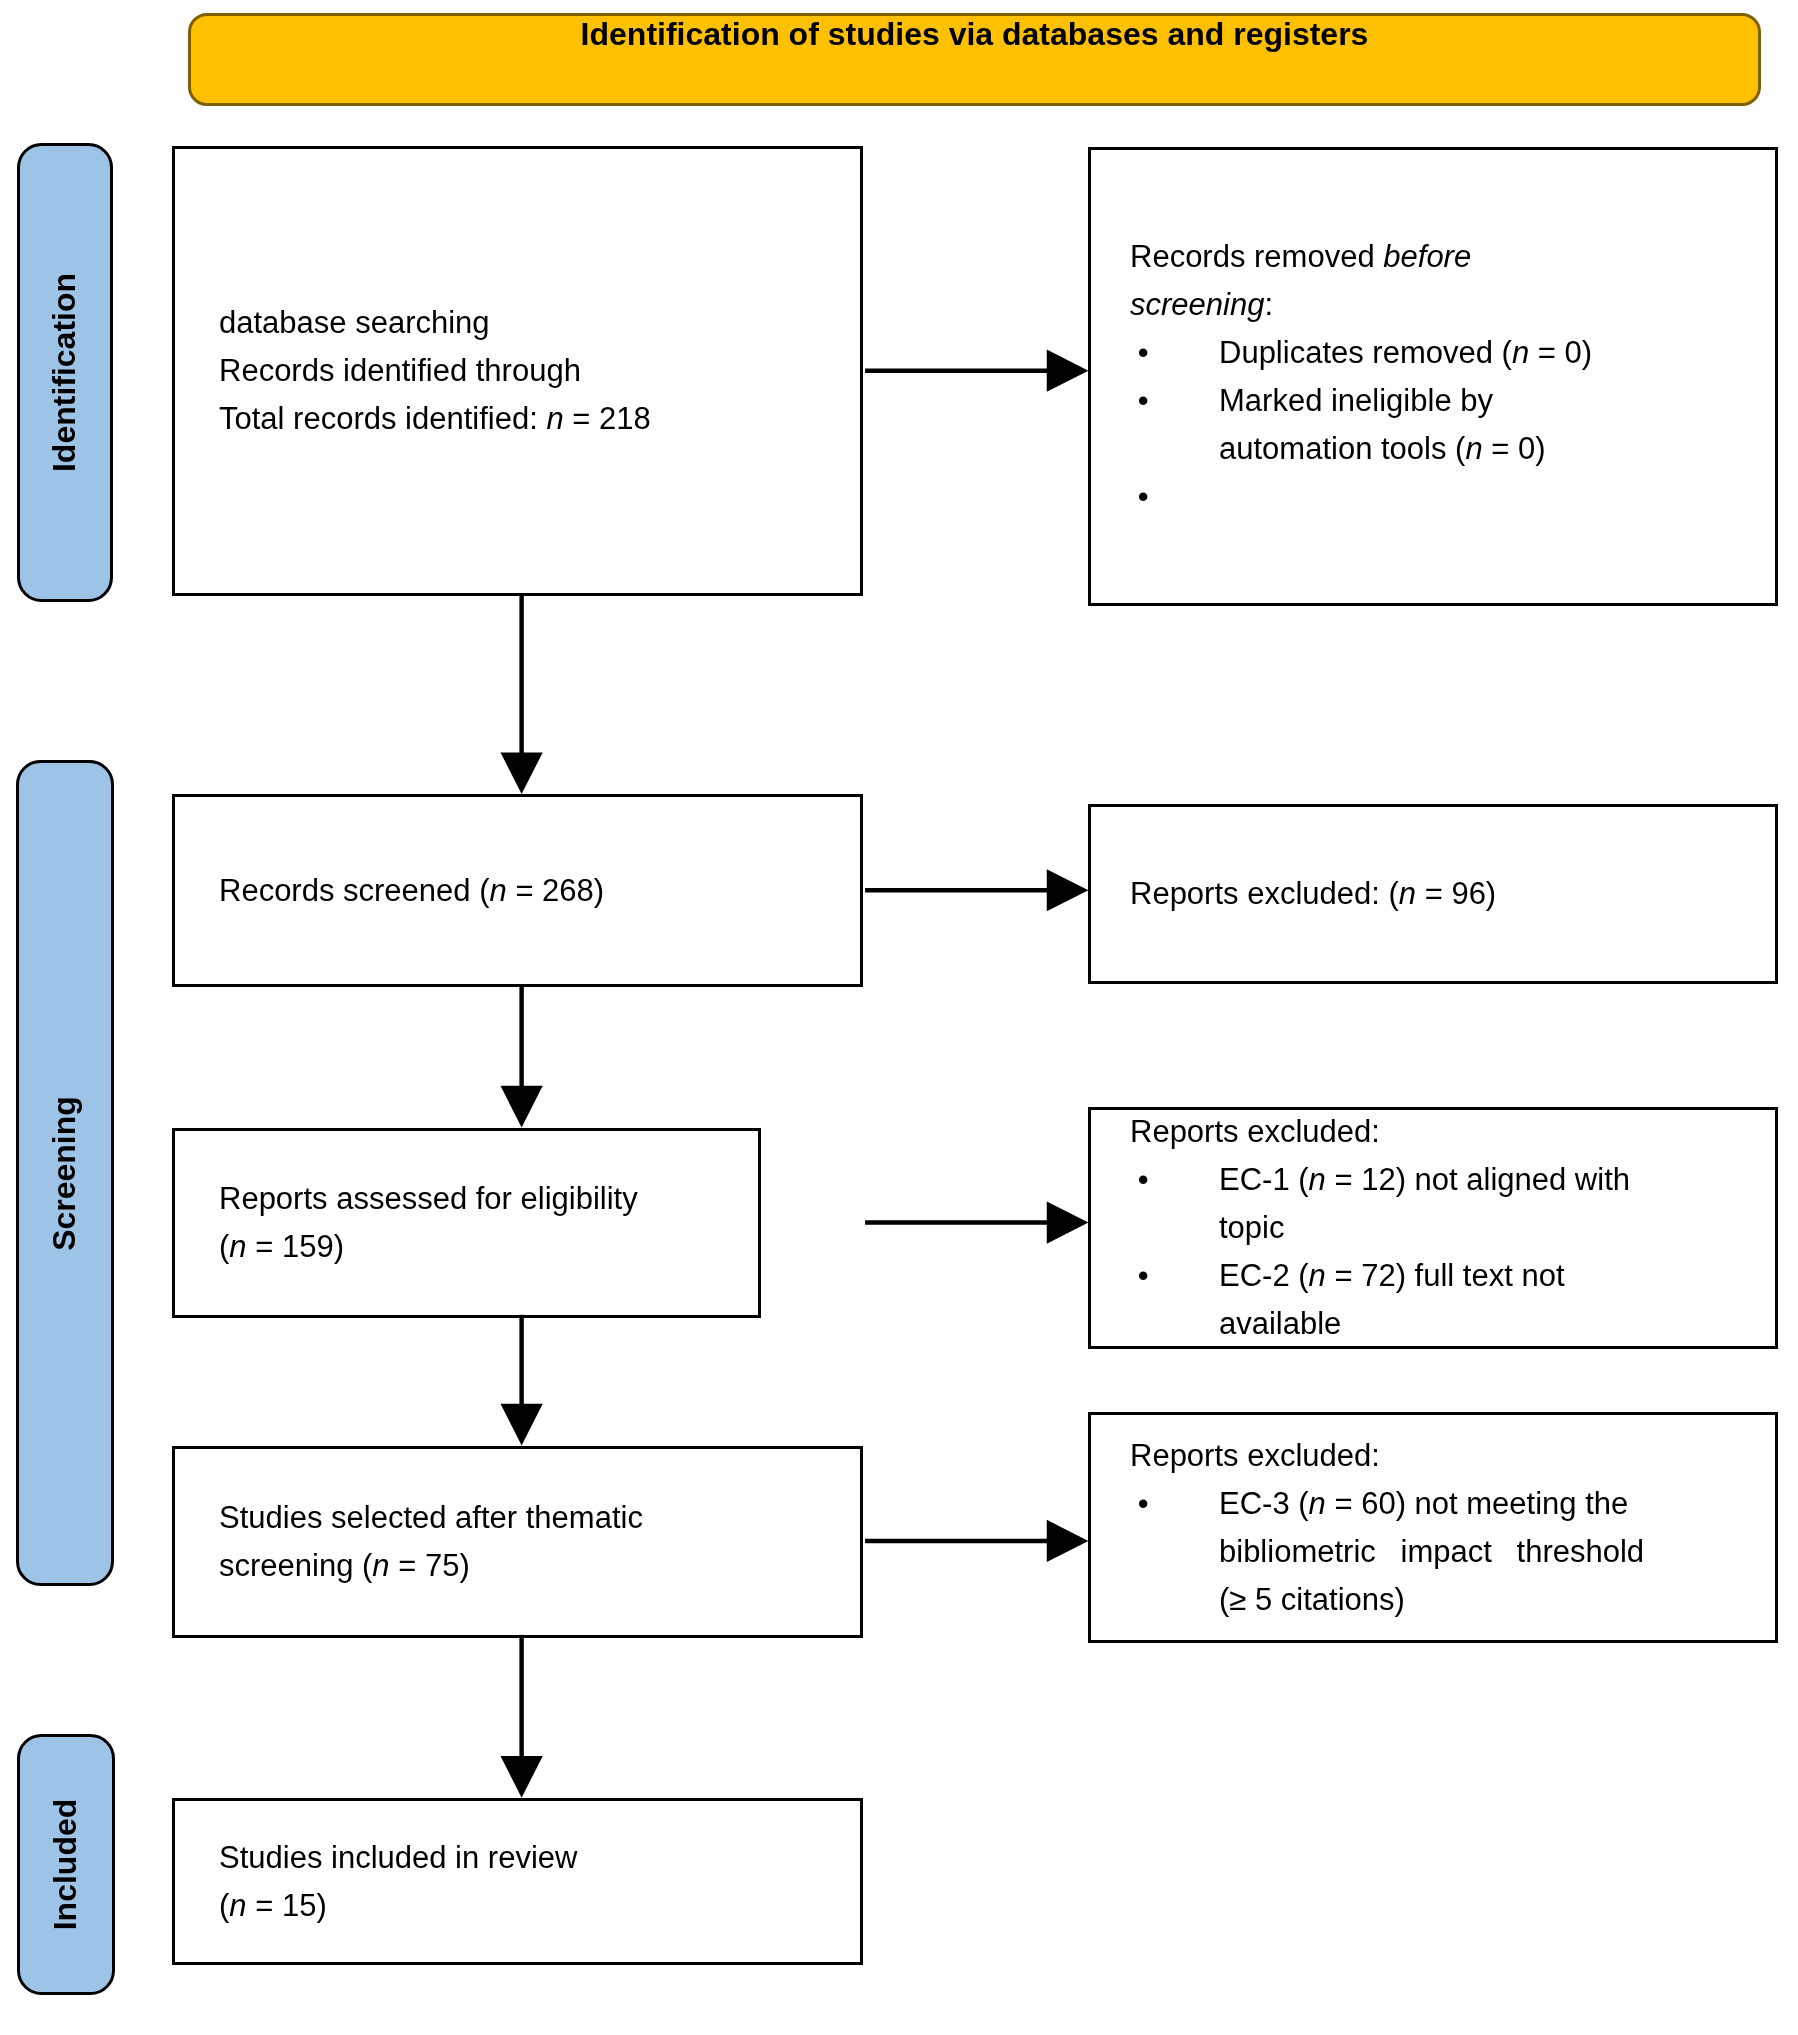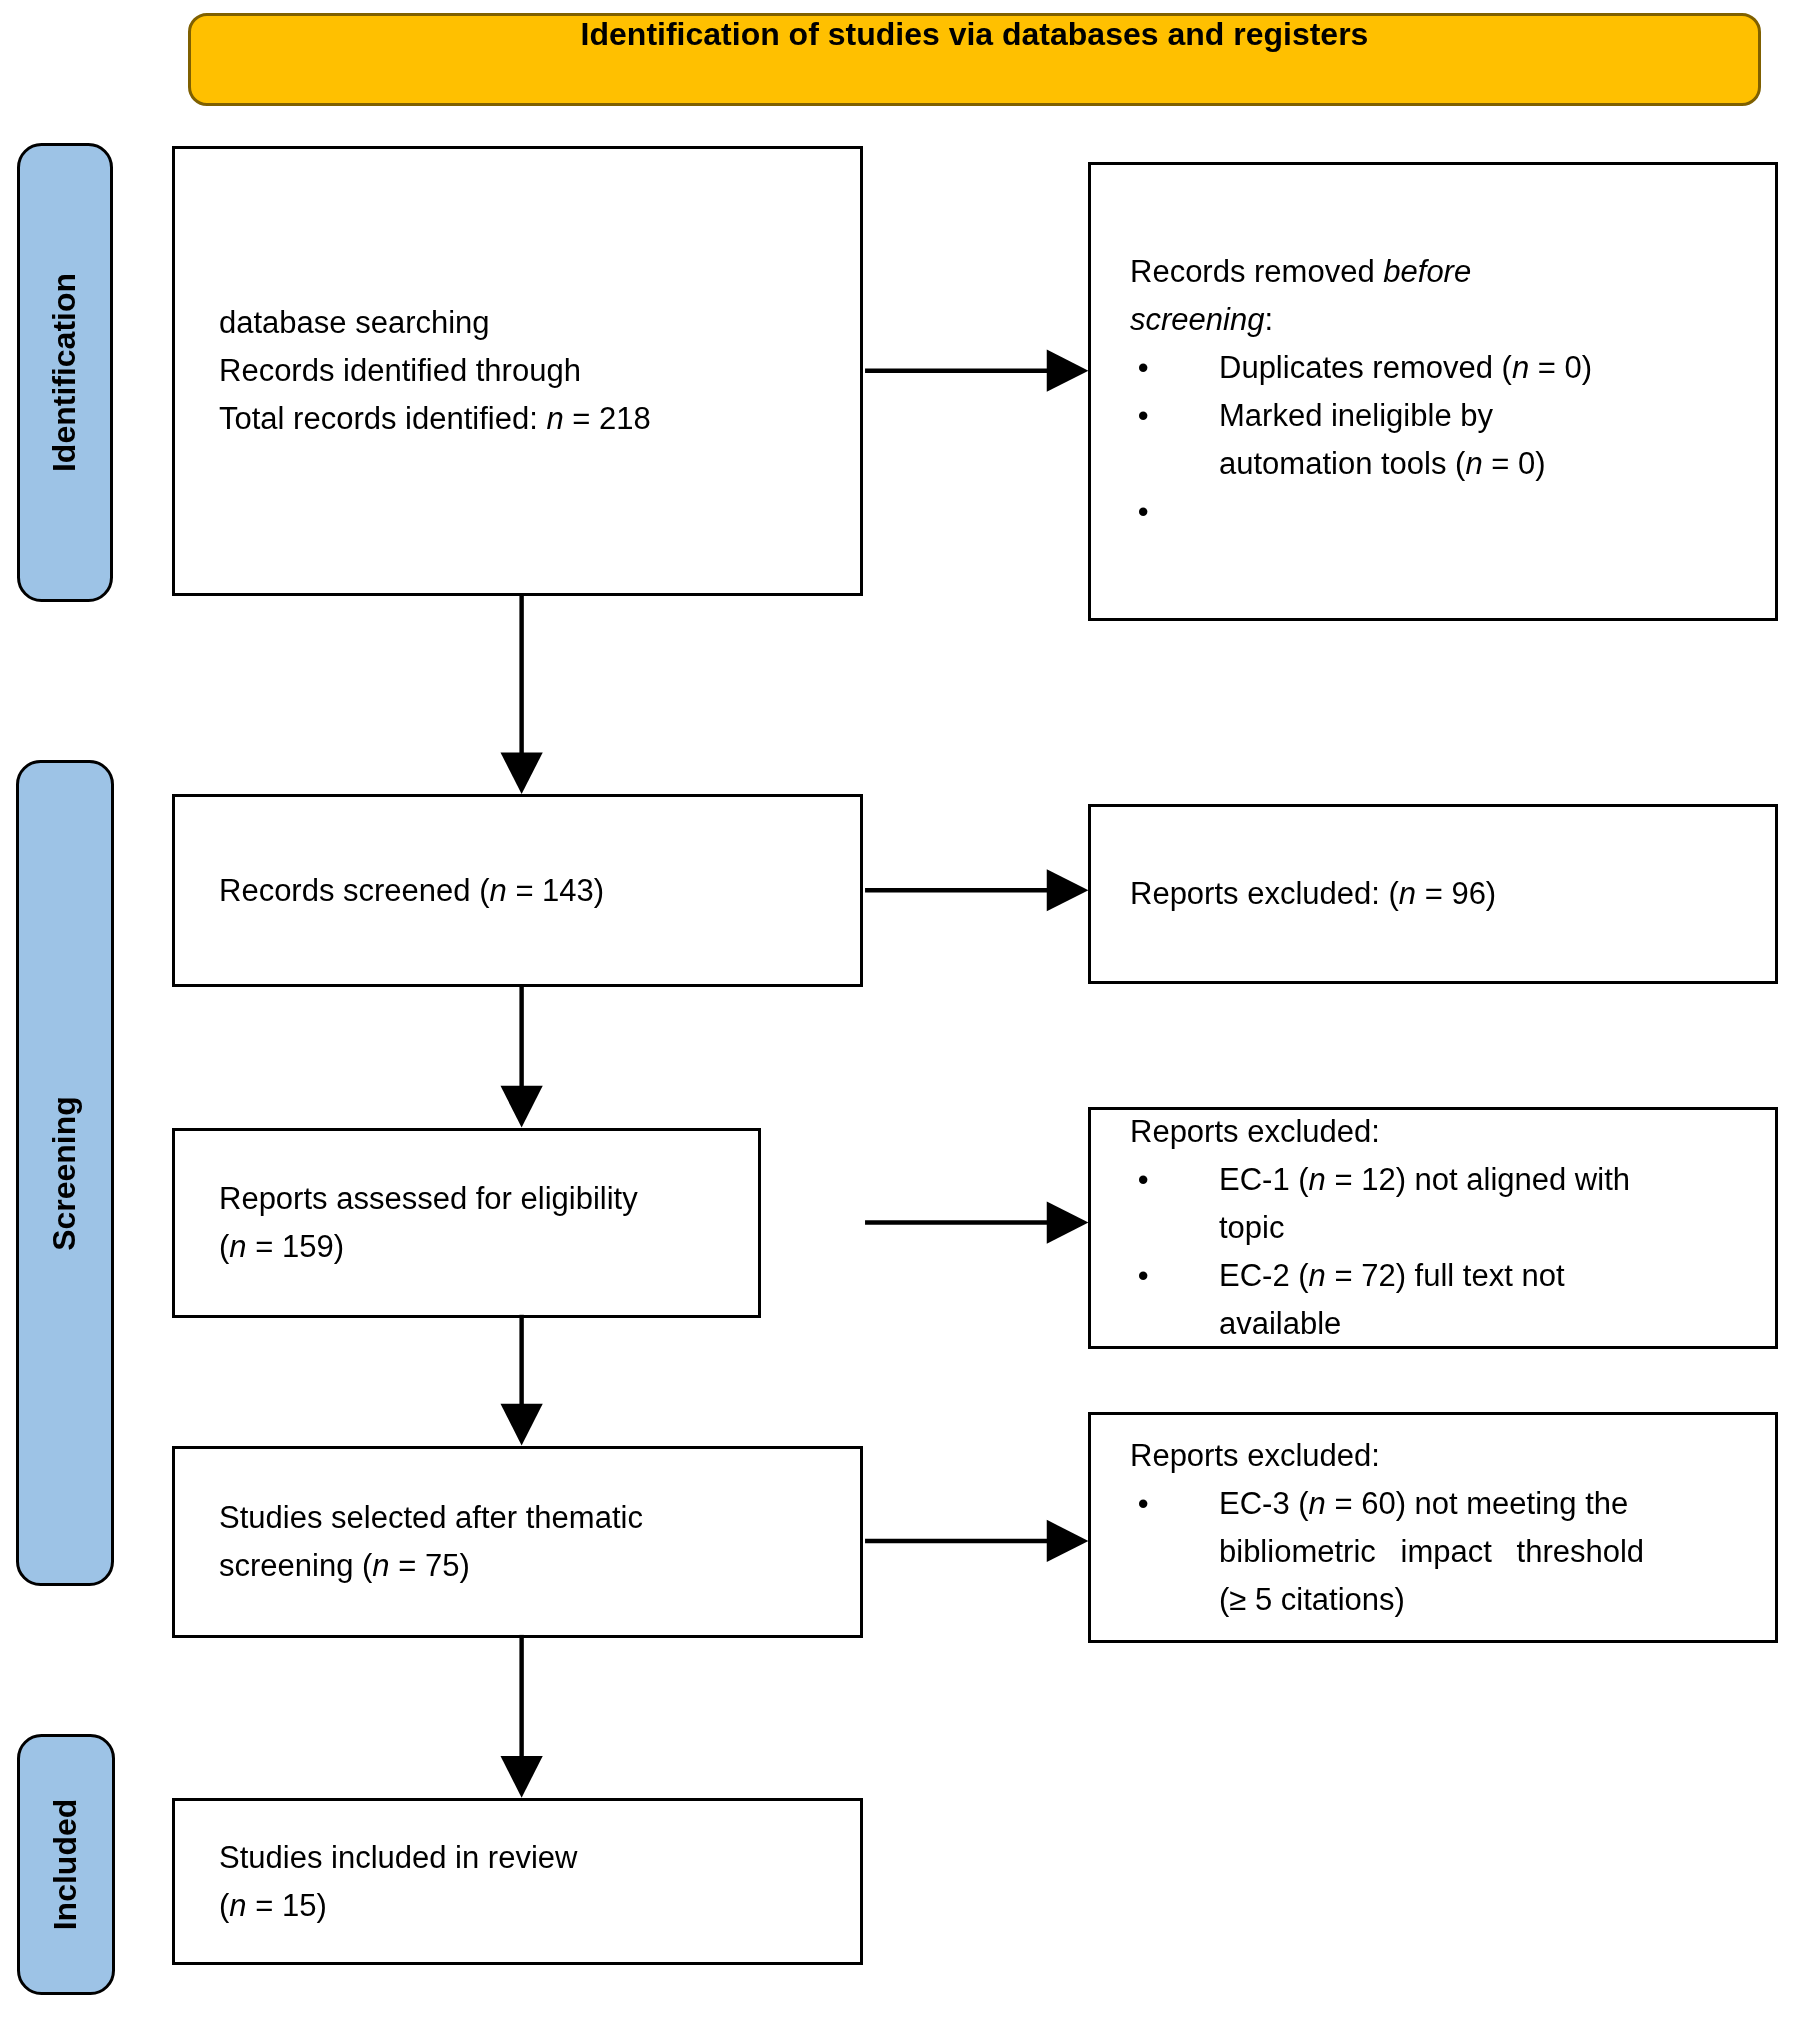--- a/index.html
+++ b/index.html
@@ -45,21 +45,21 @@
     border: 3.9px solid var(--box-border, #000);
     display: flex; flex-direction: column; justify-content: center;
     font-size: 31px; line-height: 48px;
     padding: 0 39px 0 44px;
   }
   #box-identified           { left: 172px;  top: 146px;  width: 691px; height: 450px; }
   #box-screened             { left: 172px;  top: 794px; width: 691px; height: 193px; }
   #box-assessed             { left: 172px;  top: 1128px; width: 589px; height: 190px; }
   #box-selected             { left: 172px;  top: 1446px; width: 691px; height: 192px; }
   #box-included             { left: 172px;  top: 1798px; width: 691px; height: 167px; }
-  #box-removed              { left: 1088px; top: 162px;  width: 690px; height: 459px; padding: 0 39px; }
+  #box-removed              { left: 1088px; top: 147px;  width: 690px; height: 459px; padding: 0 39px; }
   #box-excluded-screening   { left: 1088px; top: 804px; width: 690px; height: 180px; padding: 0 39px; }
   #box-excluded-eligibility { left: 1088px; top: 1107px; width: 690px; height: 242px; padding: 0 39px; }
   #box-excluded-thematic    { left: 1088px; top: 1412px; width: 690px; height: 231px; padding: 0 39px; }
 
   .bullet { display: grid; grid-template-columns: 89px 1fr; }
   .bullet .dot { padding-left: 7.8px; }
   .it { font-style: italic; }
   .wide { word-spacing: 0.52em; }
 
   .arrows { position: absolute; left: 0; top: 0; pointer-events: none; }
@@ -108,21 +108,21 @@
           <div class="btext"><span>Marked ineligible by</span><br><span>automation tools (</span><span class="it">n</span><span> = 0)</span></div>
         </div>
         <div class="bullet">
           <span class="dot">•</span>
         </div>
       </div>
   </div>
 
   <div class="box" id="box-screened">
     <div>
-        <div class="tline"><span>Records screened (</span><span class="it">n</span><span> = 143)</span></div>
+        <div class="tline"><span>Records screened (</span><span class="it">n</span><span> = 268)</span></div>
       </div>
   </div>
 
   <div class="box" id="box-excluded-screening">
     <div>
         <div class="tline"><span>Reports excluded: (</span><span class="it">n</span><span> = 96)</span></div>
       </div>
   </div>
 
   <div class="box" id="box-assessed">

